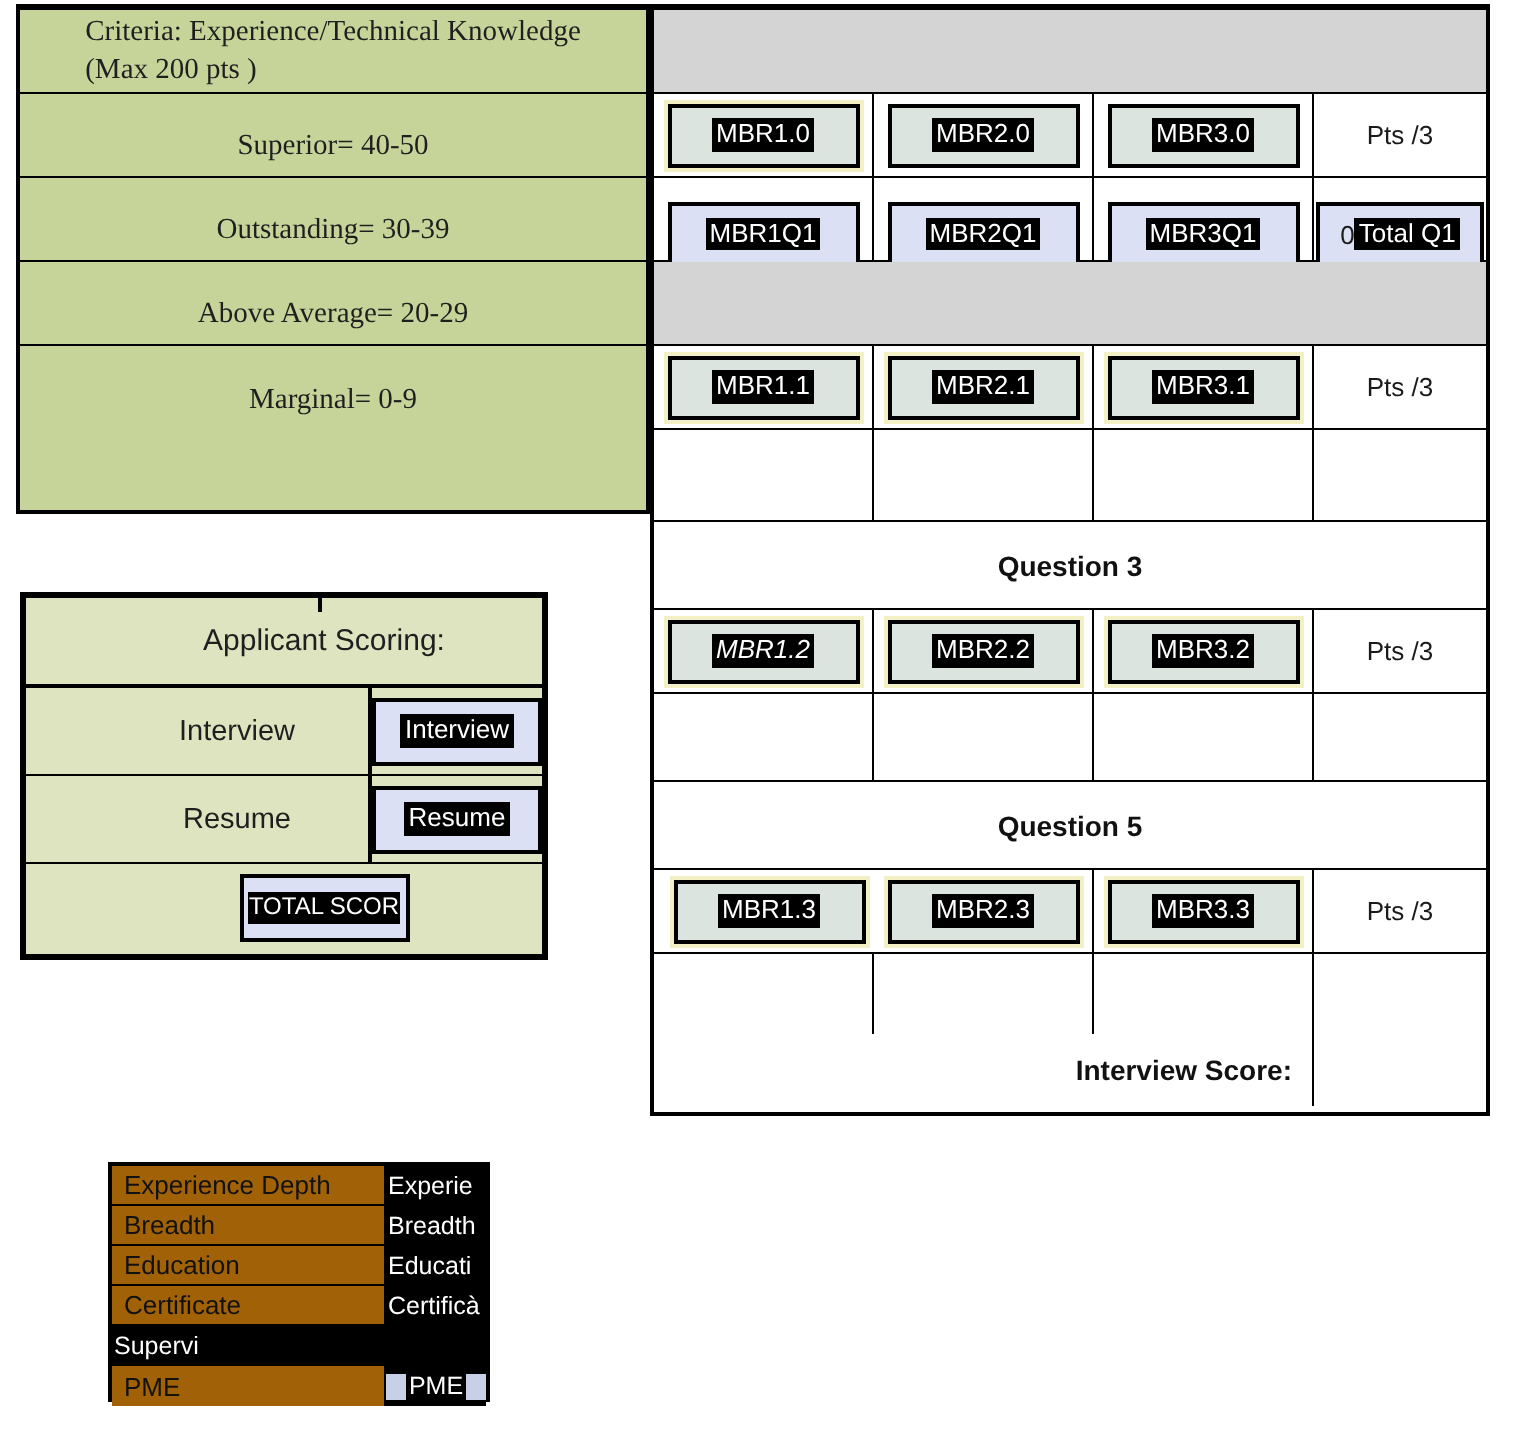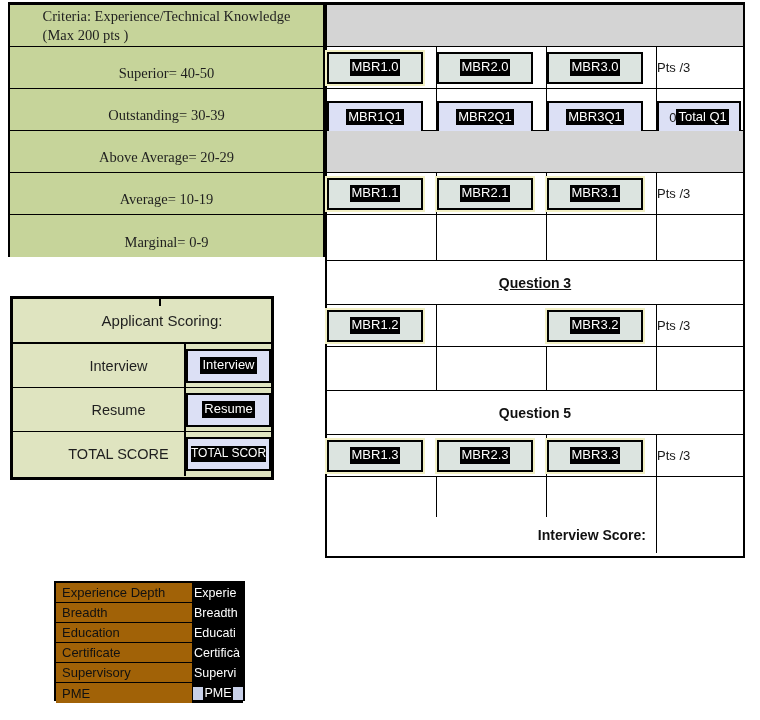--- a/index.html
+++ b/index.html
@@ -96,21 +96,21 @@
   }
   .qcell {
     position: absolute;
     top: 0;
     height: 100%;
     box-sizing: border-box;
     border-right: 1px solid #000;
     background: #ffffff;
     display: flex;
     align-items: center;
-    justify-content: flex-start;
+    justify-content: center;
   }
   .qcell.last { border-right: none; }
   .pts {
     font-size: 13px;
     color: #1a1a1a;
   }
 
   
   .fieldbox {
     box-sizing: border-box;
@@ -288,23 +288,20 @@
   <div class="crit-row crit-item">
     <span>Superior= 40-50</span>
   </div>
   <div class="crit-row crit-item">
     <span>Outstanding= 30-39</span>
   </div>
   <div class="crit-row crit-item">
     <span>Above Average= 20-29</span>
   </div>
   <div class="crit-row crit-item">
-    <span>Average= 10-19</span>
-  </div>
-  <div class="crit-row crit-item">
     <span>Marginal= 0-9</span>
   </div>
 </div>
 
 <div id="scoring-table">
 
   <div class="band-gray" style="top:0px;height:42px;"></div>
 
   <div class="qrow" style="top:42px;height:42px;">
     <div class="qcell" style="left:0px;width:110px;">
@@ -374,28 +371,33 @@
     </div>
   </div>
 
   <div class="qrow" style="top:210px;height:46px;">
     <div class="qcell" style="left:0px;width:110px;"></div>
     <div class="qcell" style="left:110px;width:110px;"></div>
     <div class="qcell" style="left:220px;width:110px;"></div>
     <div class="qcell last" style="left:330px;width:86px;"></div>
   </div>
 
-  <div class="band-white" style="top:256px;height:44px;text-decoration:underline;">
+  <div class="band-white" style="top:256px;height:44px;">
     <span>Question 3</span>
   </div>
 
   <div class="qrow" style="top:300px;height:42px;">
-    <div class="qcell" style="left:0px;width:110px;">
+    <div class="qcell" style="left:0px;width:110px;font-style:italic;">
       <div class="fieldbox fb-gray fb-outer-yellow">
         <span class="hl">MBR1.2</span>
+      </div>
+    </div>
+    <div class="qcell" style="left:110px;width:110px;">
+      <div class="fieldbox fb-gray fb-outer-yellow">
+        <span class="hl">MBR2.2</span>
       </div>
     </div>
     <div class="qcell" style="left:220px;width:110px;">
       <div class="fieldbox fb-gray fb-outer-yellow">
         <span class="hl">MBR3.2</span>
       </div>
     </div>
     <div class="qcell last" style="left:330px;width:86px;">
       <span class="pts">Pts /3</span>
     </div>
@@ -471,23 +473,20 @@
       <span>Resume</span>
     </div>
     <div class="app-value">
       <div class="app-field">
         <span class="hl">Resume</span>
       </div>
     </div>
   </div>
 
   <div class="app-row">
-    <div class="app-label">
-      <span>TOTAL SCORE</span>
-    </div>
     <div class="app-value">
       <div class="app-field">
         <span class="hl small" style="padding:1px 0;">TOTAL SCOR</span>
       </div>
     </div>
   </div>
 </div>
 
 <div id="legend-table">
   <div class="leg-row">
@@ -500,21 +499,20 @@
   </div>
   <div class="leg-row">
     <div class="leg-name">Education</div>
     <div class="leg-val">Educati</div>
   </div>
   <div class="leg-row">
     <div class="leg-name">Certificate</div>
     <div class="leg-val">Certificà</div>
   </div>
   <div class="leg-row">
-    <div class="leg-name">Supervisory</div>
     <div class="leg-val">Supervi</div>
   </div>
   <div class="leg-row">
     <div class="leg-name">PME</div>
     <div class="leg-val pme">
       <span class="swatch"></span>
       <span class="pme-text">PME</span>
       <span class="swatch"></span>
     </div>
   </div>

